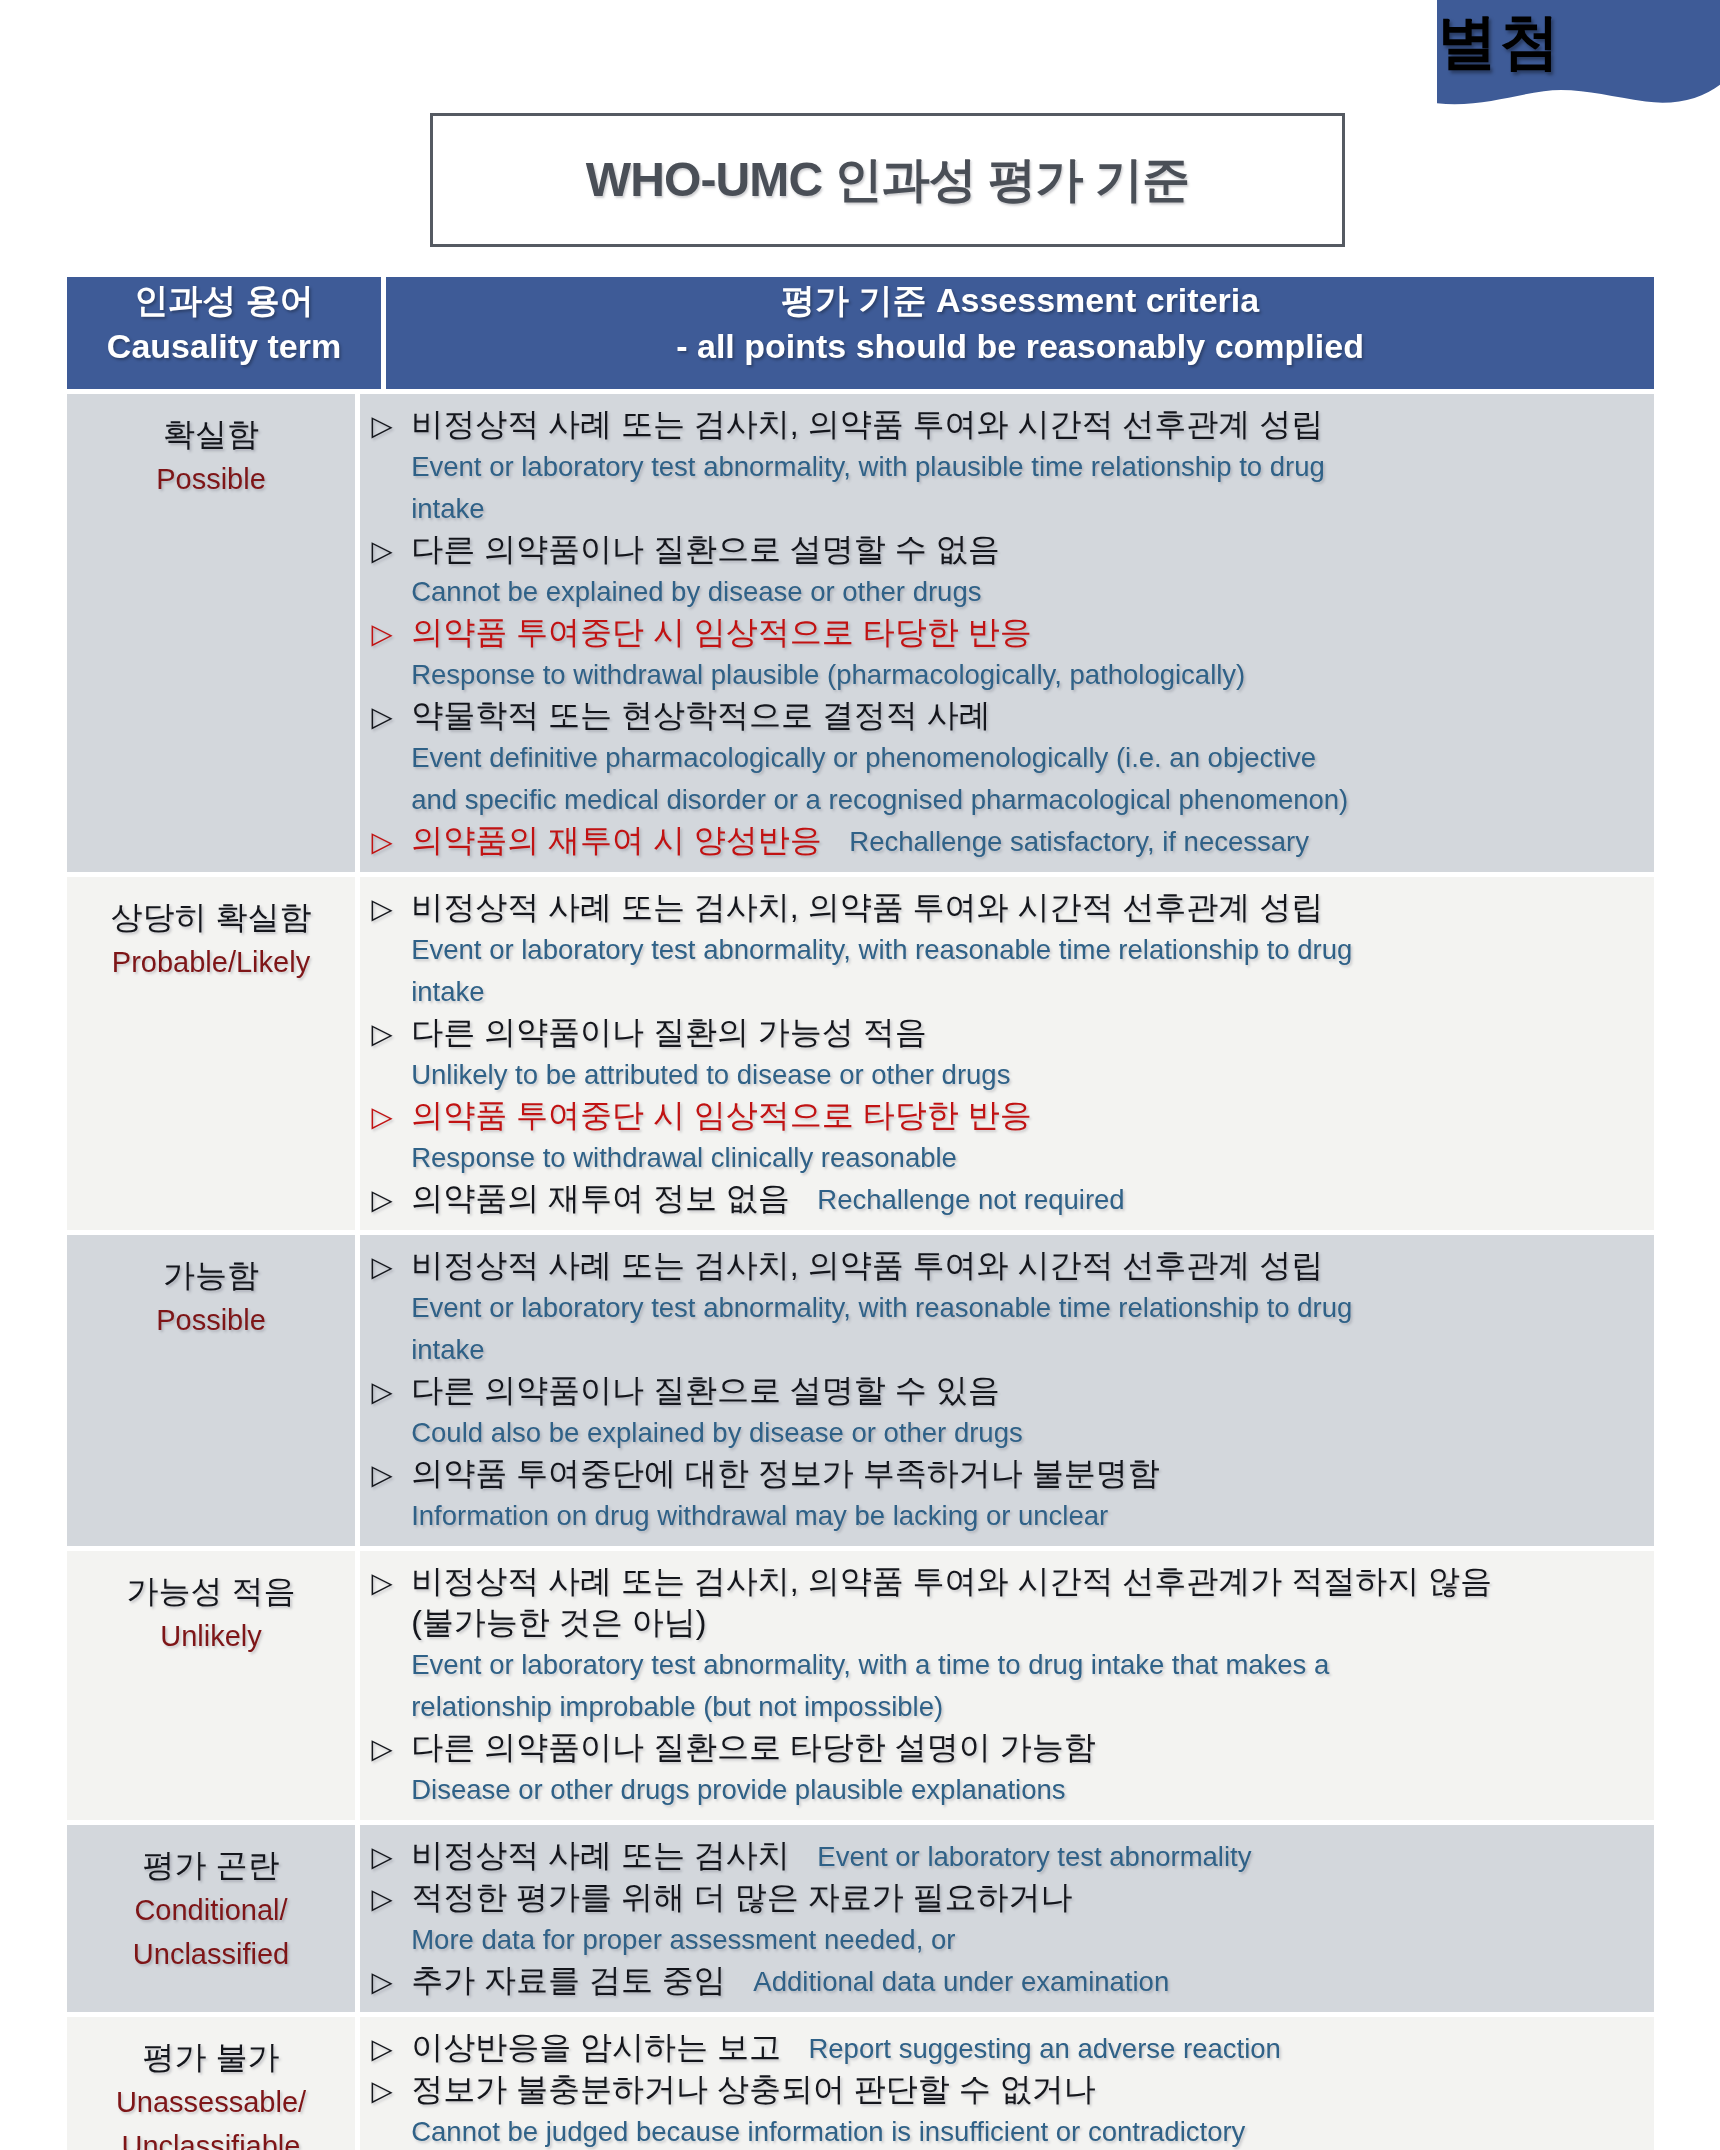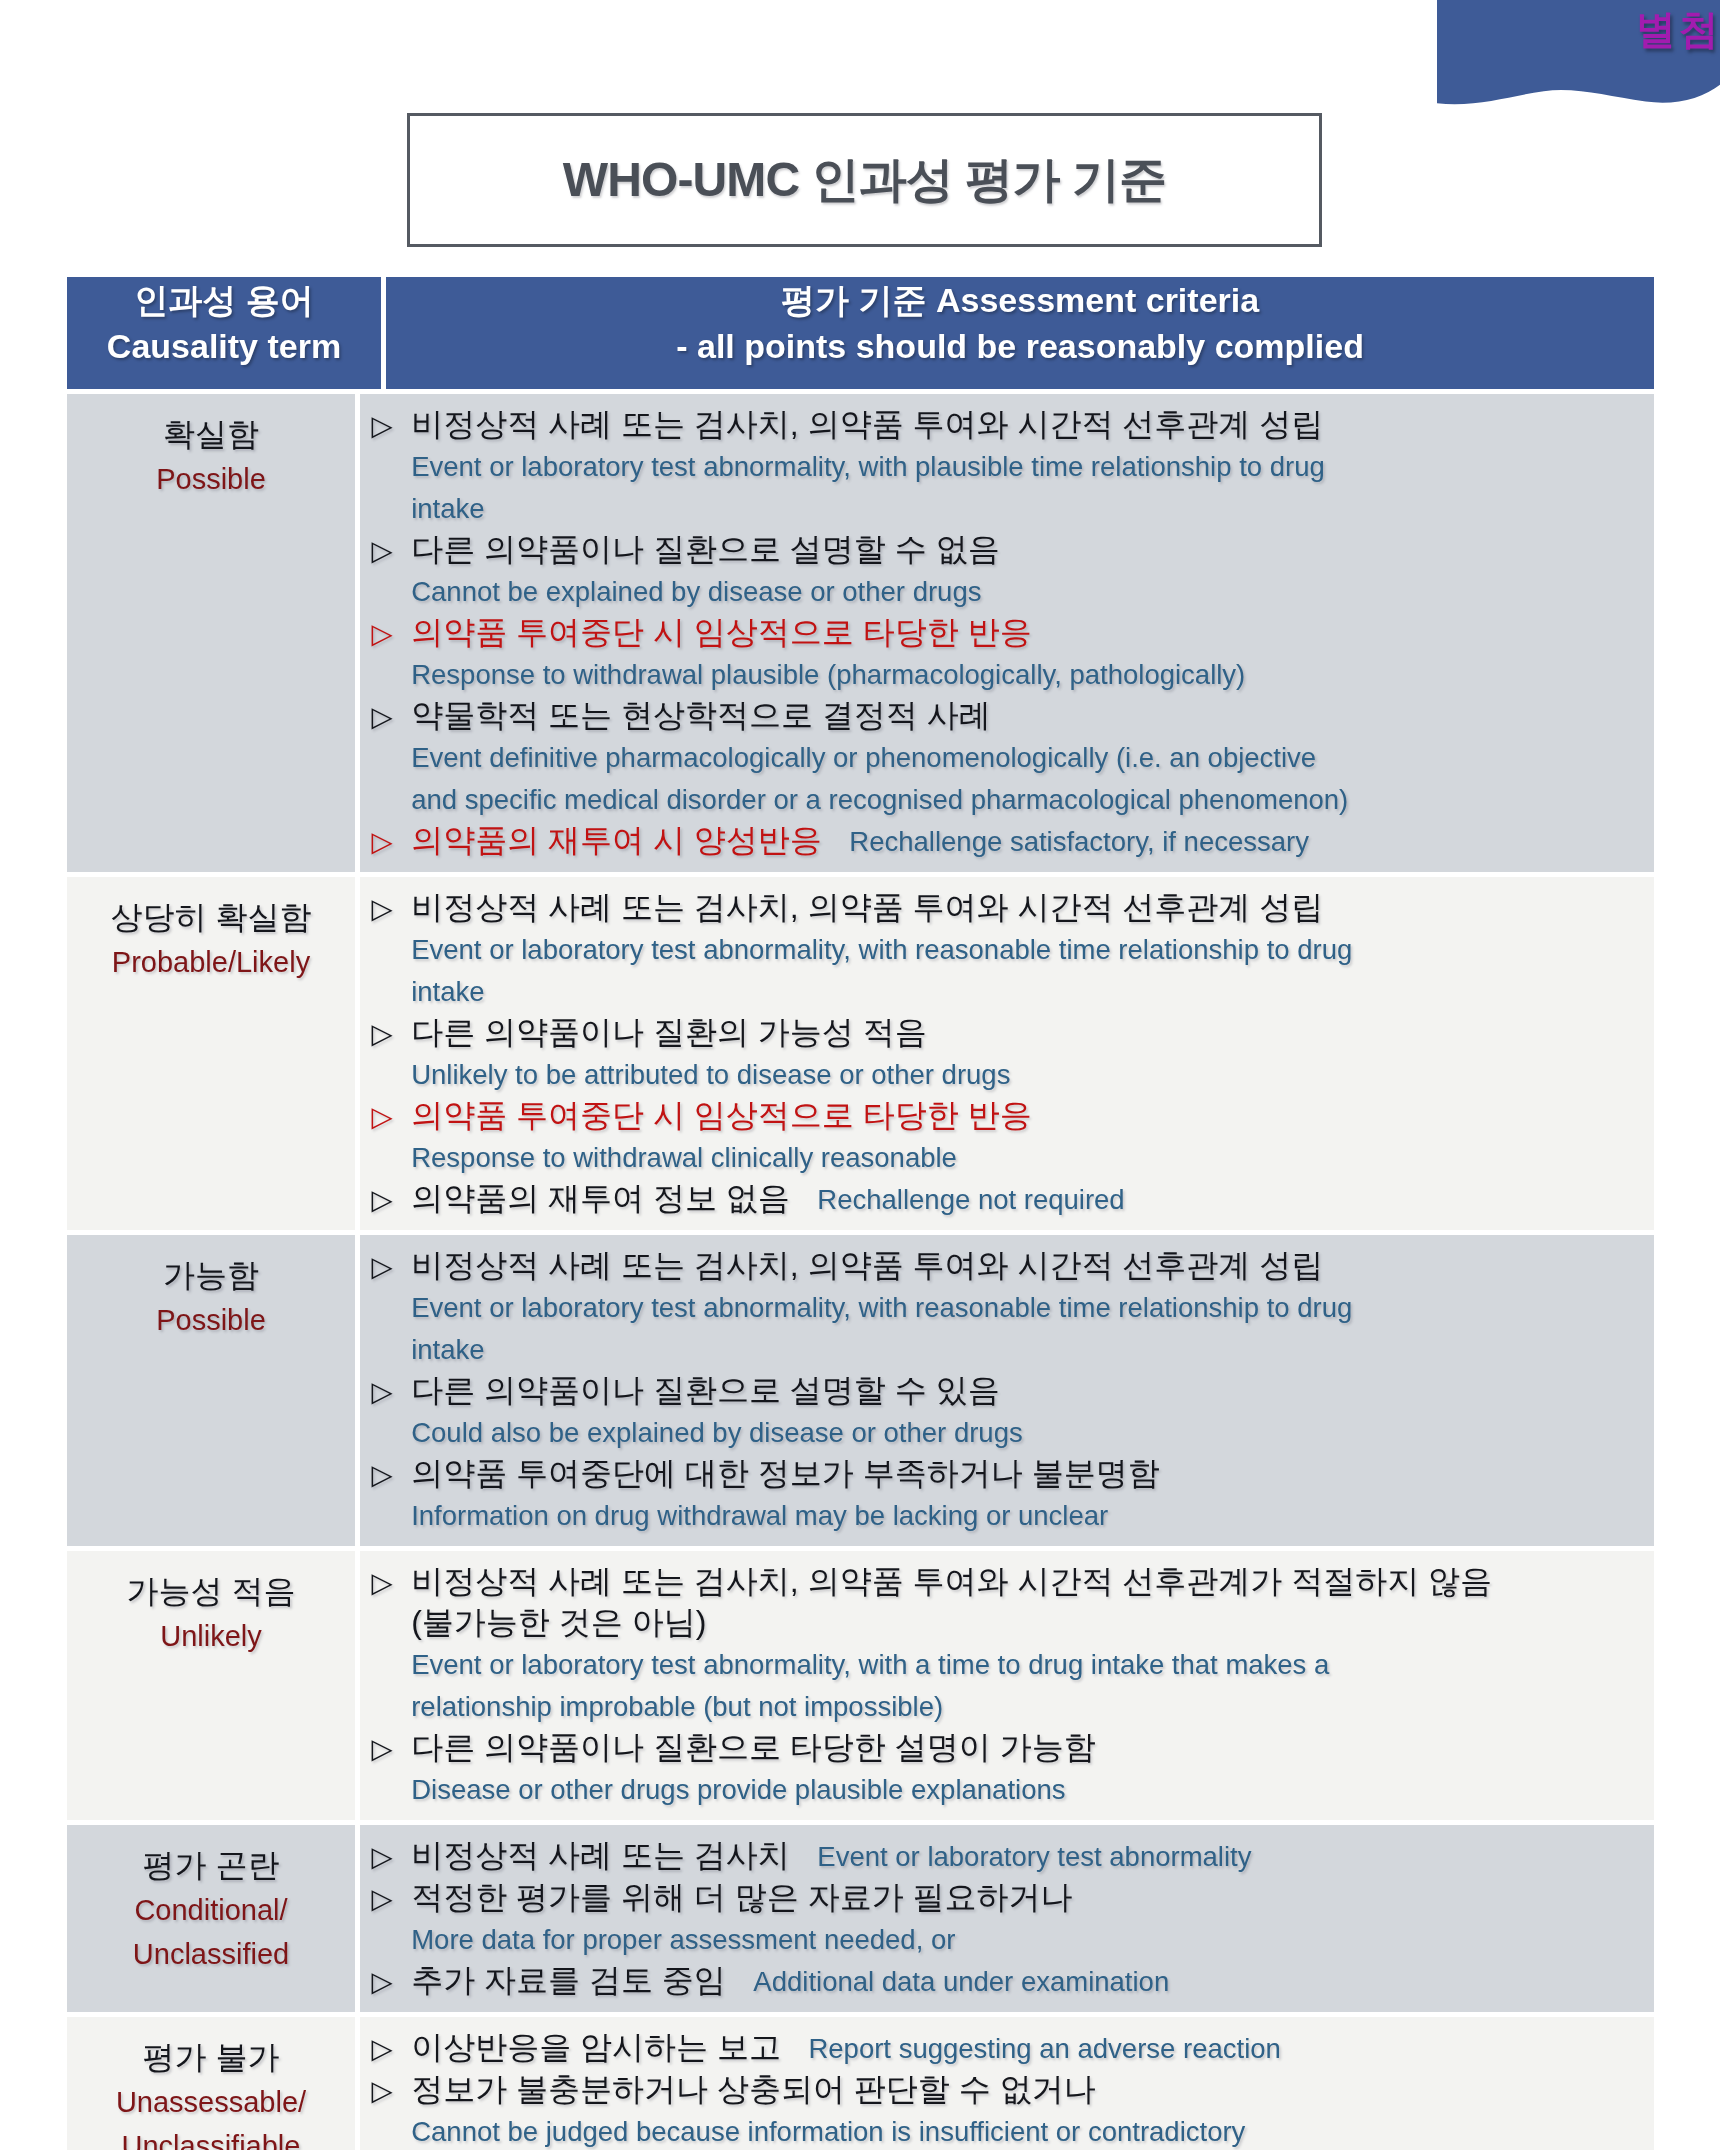--- a/index.html
+++ b/index.html
@@ -11,27 +11,27 @@
   *{box-sizing:border-box;}
   html,body{margin:0;padding:0;}
   body{
     width:1721px;height:2294px;position:relative;background:#ffffff;
     font-family:"Liberation Sans","DejaVu Sans",sans-serif;overflow:hidden;
   }
   
   .badge{position:absolute;top:0;right:0;width:284px;height:114px;}
   .badge svg{position:absolute;inset:0;width:100%;height:100%;display:block;}
   .badge-label{
-    position:absolute;top:1.7px;left:0;width:100%;text-align:right;
-    font-size:40px;font-weight:bold;color:#a21caf;letter-spacing:2.6px;
+    position:absolute;top:1.7px;left:0;width:100%;text-align:left;
+    font-size:60px;font-weight:bold;color:#000000;letter-spacing:2.6px;
     text-shadow:2.2px 3px 3.4px rgba(0,0,0,0.35);
   }
   
   .title-box{
-    position:absolute;left:407px;top:113px;width:915px;height:134px;
+    position:absolute;left:430px;top:113px;width:915px;height:134px;
     border:3.4px solid #555a62;background:#ffffff;
     display:flex;align-items:center;justify-content:center;
   }
   .title-text{
     font-size:48px;font-weight:bold;color:var(--title-text);
     letter-spacing:-0.9px;white-space:nowrap;
     text-shadow:1.3px 1.7px 2.2px rgba(60,60,70,0.25);
   }
   
   .table{position:absolute;left:67px;top:277px;width:1587px;}

